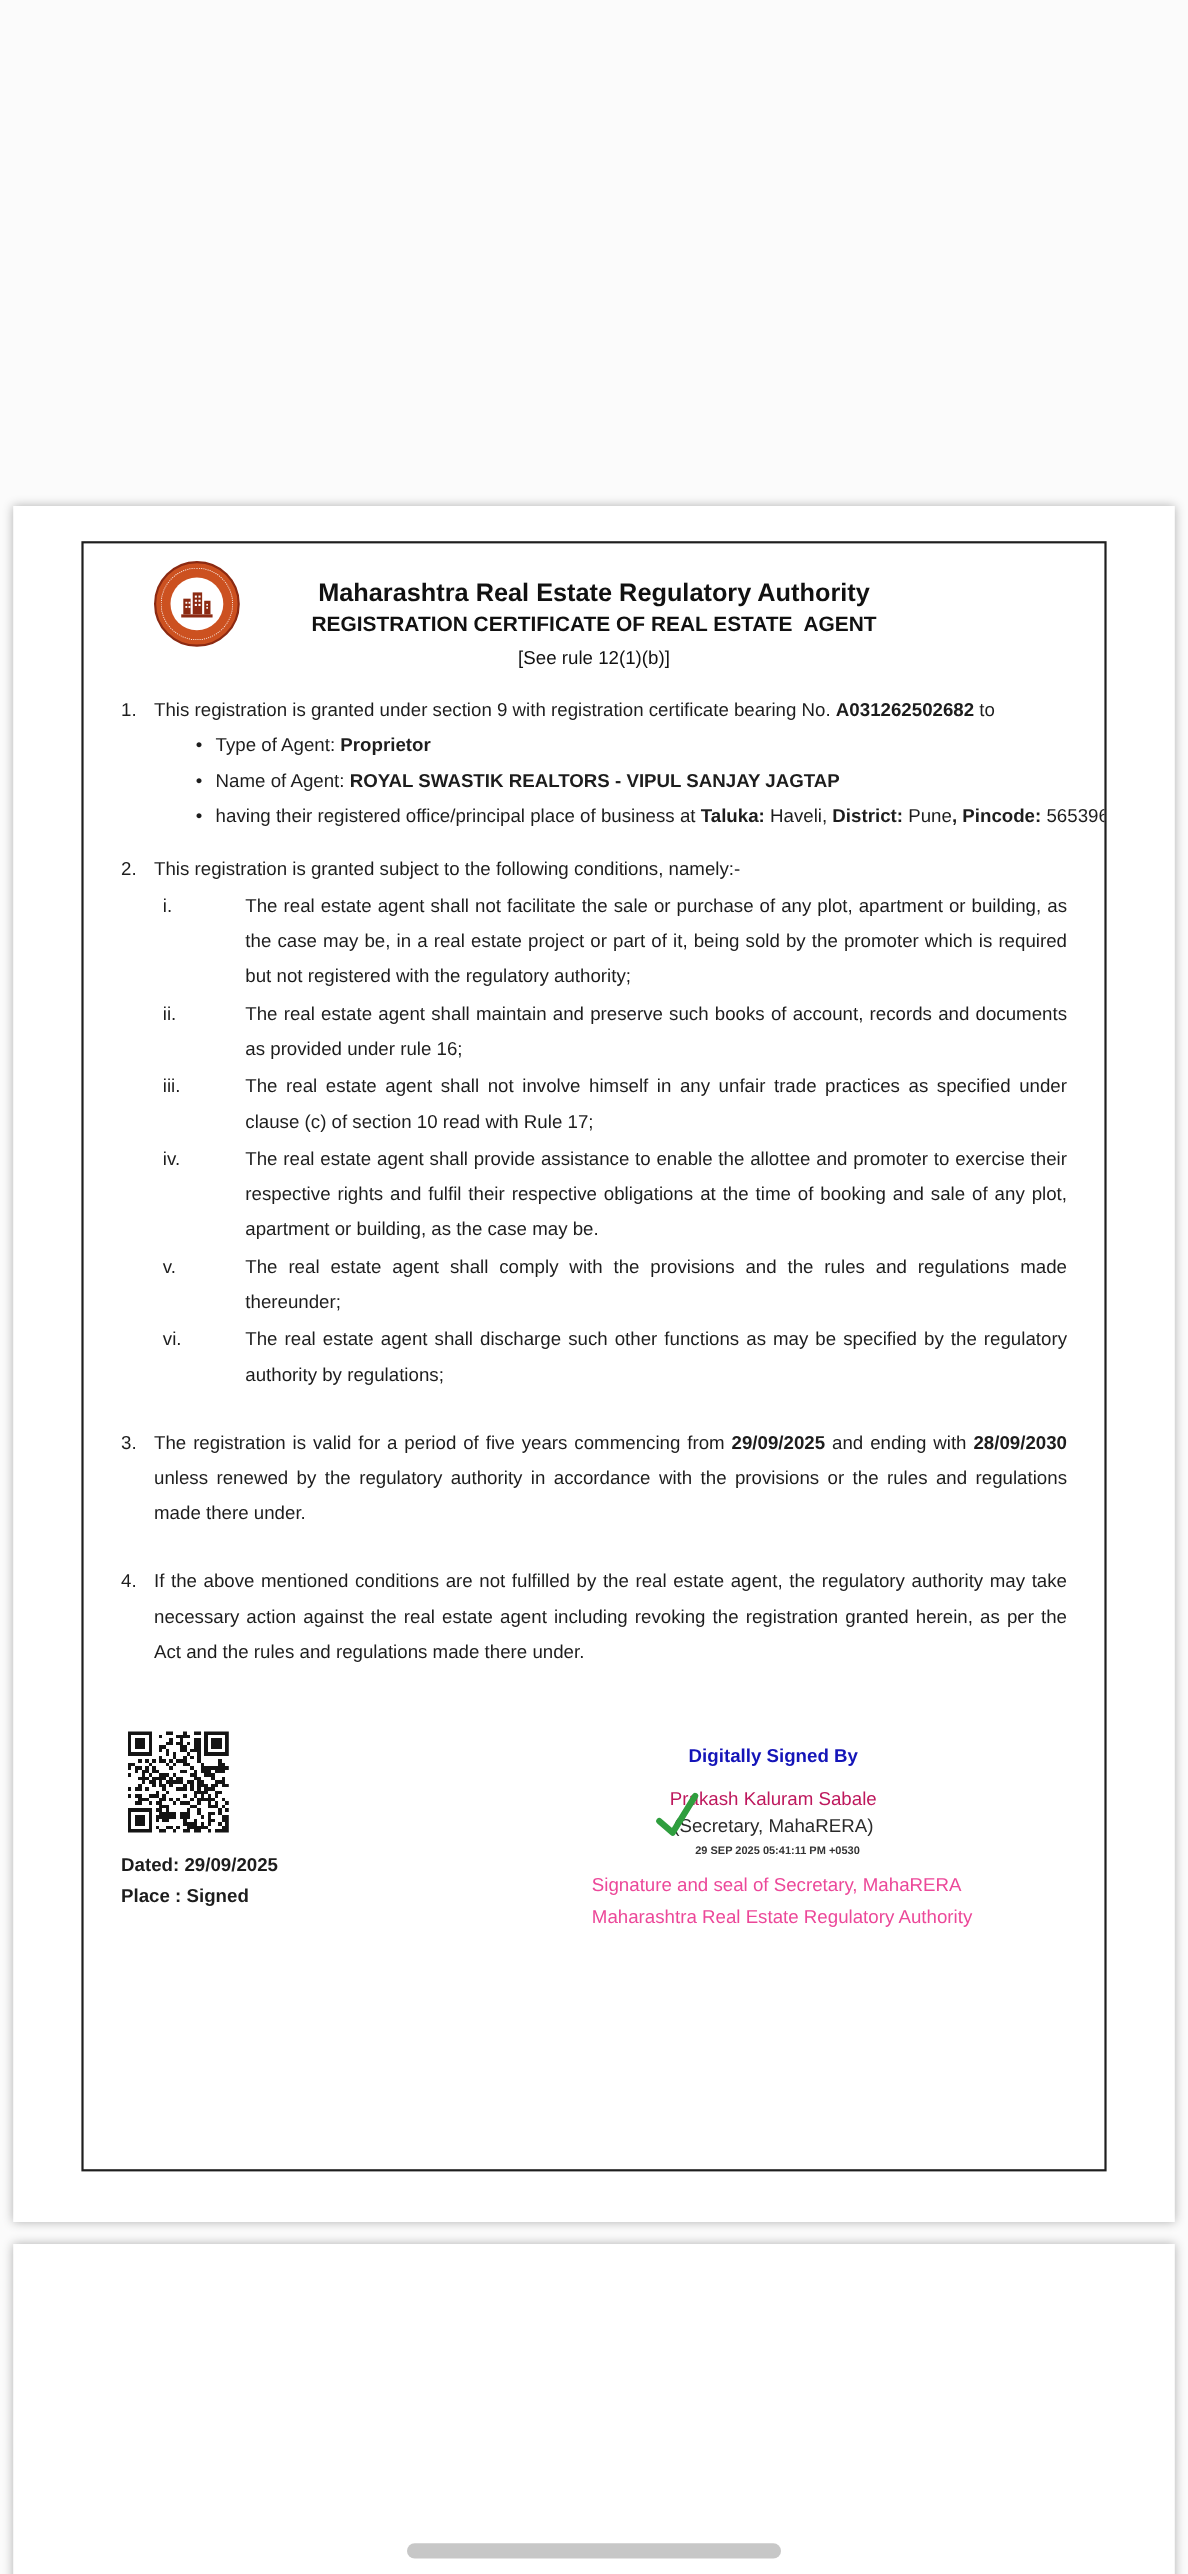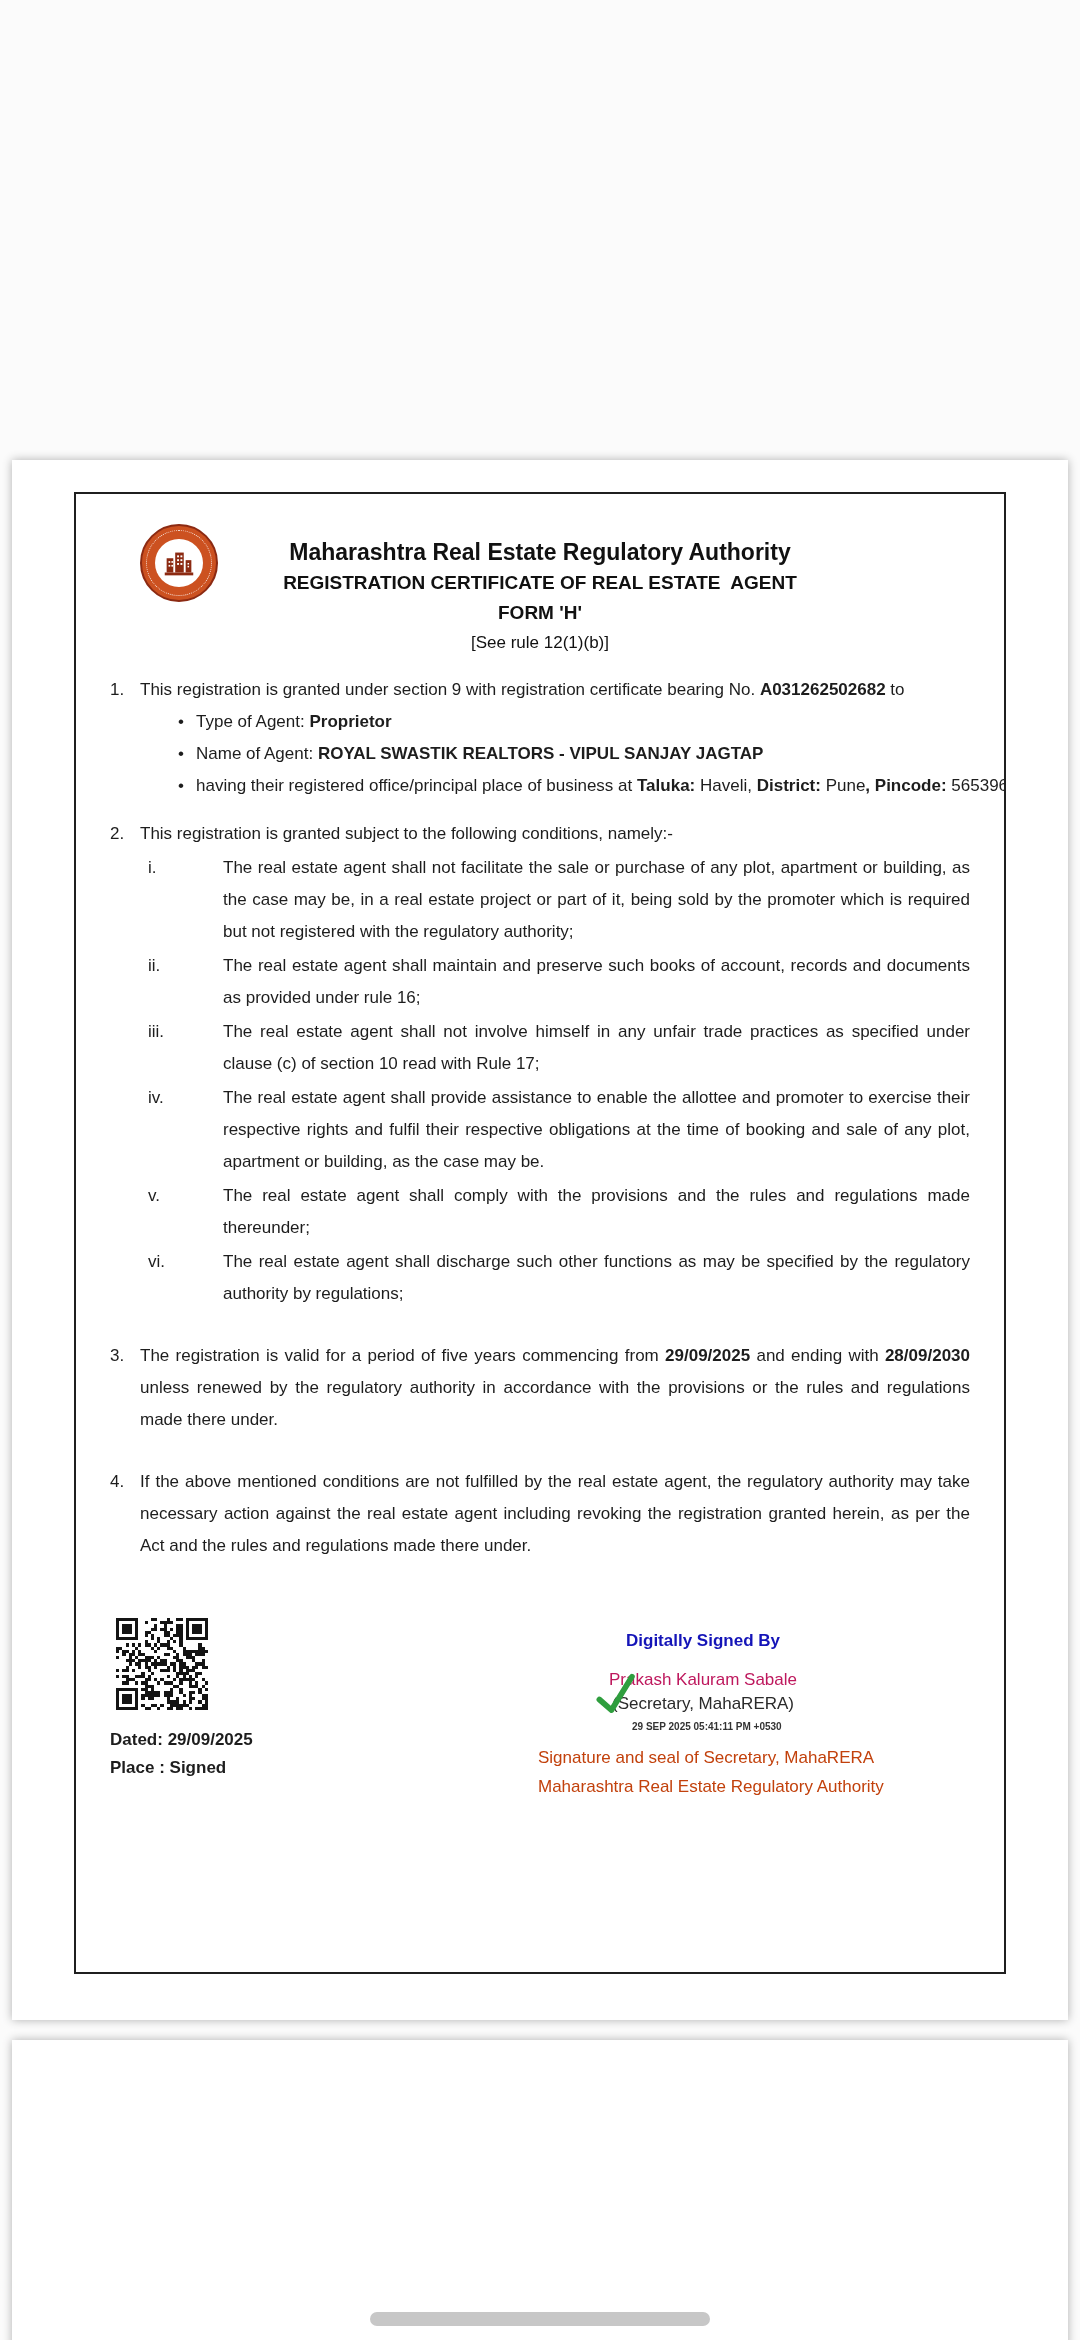--- a/index.html
+++ b/index.html
@@ -3,21 +3,21 @@
 <meta charset="utf-8">
 <style>
   html,body{margin:0;padding:0;background:#efeff0;}
   .screen{position:relative;width:1080px;height:2340px;margin:0 auto;overflow:hidden;
           background:#fbfbfb;font-family:"Liberation Sans",sans-serif;}
   .page{position:absolute;left:12px;right:12px;background:#fff;box-shadow:0 0 9px rgba(0,0,0,0.30);}
   .page-1{top:460px;height:1560px;}
   .page-2{top:2040px;height:340px;}
 
   .border-box{position:absolute;left:62px;right:62px;top:32px;bottom:46px;
-              border:2px solid #1f1f1f;padding:28px 34px 0;overflow:hidden;}
+              border:2px solid #1f1f1f;padding:14px 34px 0;overflow:hidden;}
 
   
   .header{position:relative;padding-top:14px;}
   .logo{position:absolute;left:30px;top:2px;width:78px;height:78px;border-radius:50%;
         background:var(--logo-orange,#cc5120);border:2px solid var(--logo-dark-red,#8c2a12);
         display:flex;align-items:center;justify-content:center;box-sizing:border-box;}
   .logo::after{content:"";position:absolute;inset:4px;border-radius:50%;
                border:1px dotted rgba(255,255,255,0.85);}
   .logo-inner{width:48px;height:48px;border-radius:50%;background:#fff;display:flex;
               align-items:center;justify-content:center;position:relative;z-index:1;}
@@ -51,21 +51,21 @@
   .dated{font-weight:bold;margin-top:16px;line-height:28px;}
   .place{font-weight:bold;line-height:28px;}
   .sig{position:absolute;left:428px;top:10px;width:430px;}
   .sig-center{width:330px;text-align:center;position:relative;}
   .dsb{color:var(--digitally-signed-blue,#1414b8);font-weight:bold;font-size:17px;line-height:25px;}
   .signer{font-size:17px;line-height:24px;color:#be185d;margin-top:15px;}
   .desig{font-size:17px;line-height:24px;color:#2a2a2a;}
   .ts{font-size:10px;font-weight:bold;color:#333;text-align:left;margin-left:94px;
       line-height:15px;margin-top:3px;}
   .check{position:absolute;left:52px;top:42px;width:50px;height:50px;transform:rotate(-4deg);}
-  .sig-lines{margin-top:9px;font-size:17px;line-height:29px;color:#c2410c;text-align:left;}
+  .sig-lines{margin-top:9px;font-size:17px;line-height:29px;color:#ec4899;text-align:left;}
 
   
   .scroll-pill{position:absolute;left:50%;transform:translateX(-50%);bottom:14px;
                width:340px;height:14px;border-radius:7px;background:var(--scroll-pill-gray,#c7c7c7);}
 </style>
 </head>
 <body>
 
 <div class="screen">
 
@@ -91,21 +91,20 @@
               <rect x="9" y="22" width="1.8" height="1.8" fill="#fff"></rect>
               <rect x="12" y="22" width="1.8" height="1.8" fill="#fff"></rect>
               <rect x="29" y="20" width="1.6" height="1.6" fill="#fff"></rect>
               <rect x="29" y="23" width="1.6" height="1.6" fill="#fff"></rect>
             </svg>
           </div>
         </div>
         <div class="titles">
           <div class="t1">Maharashtra Real Estate Regulatory Authority</div>
           <div class="t2">REGISTRATION CERTIFICATE OF REAL ESTATE  AGENT</div>
-          <div class="t3">FORM 'H'</div>
           <div class="t4">[See rule 12(1)(b)]</div>
         </div>
       </div>
 
       <div class="doc-body">
 
         <div class="item">
           <span class="item-num">1.</span>
           <div class="item-body">
             <div class="para"><span>This registration is granted under section 9 with registration certificate bearing No. </span><b>A031262502682</b><span> to</span></div>

